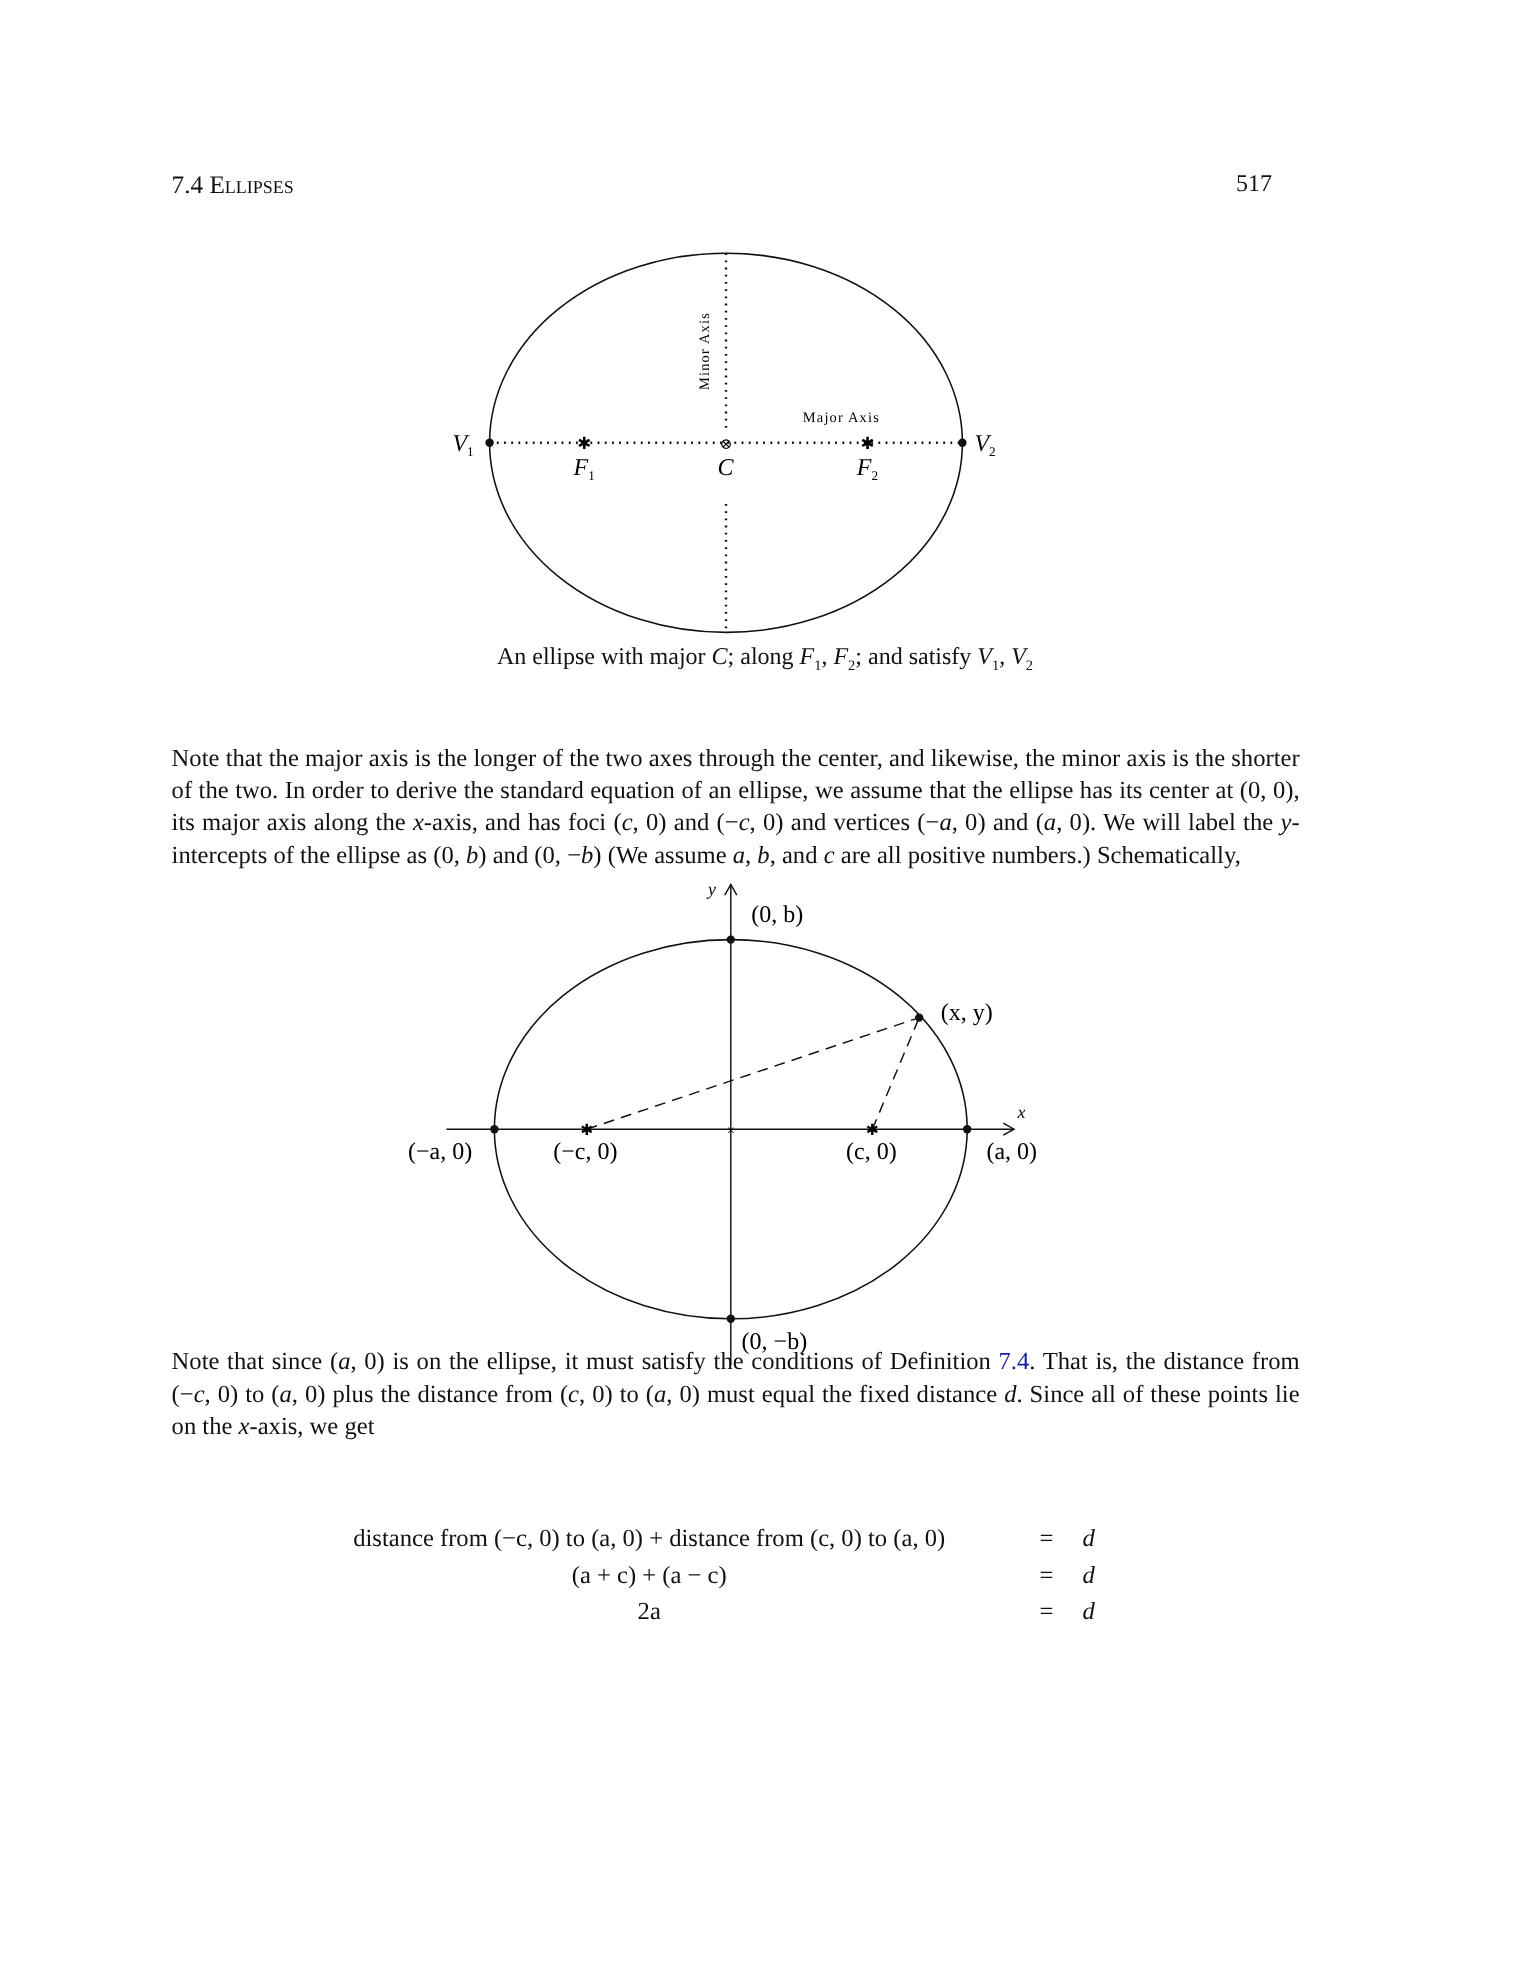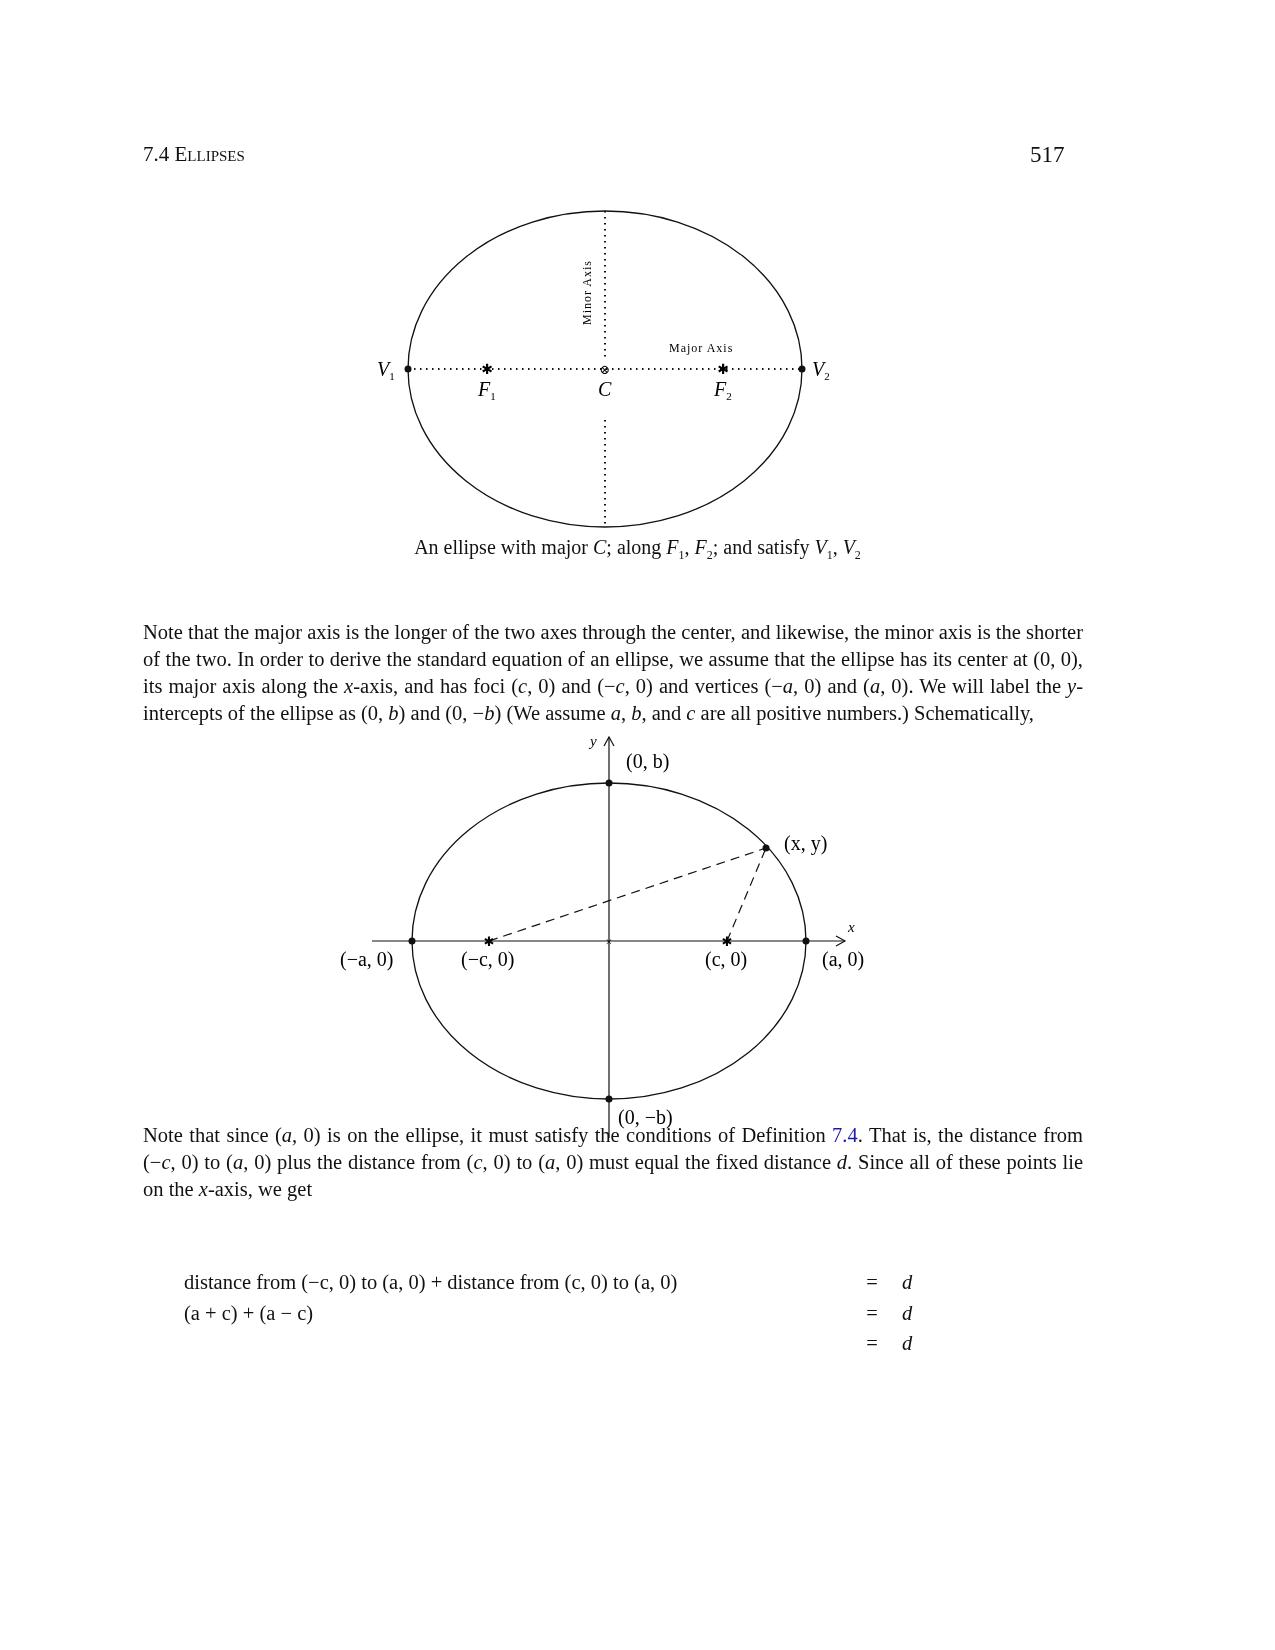--- a/index.html
+++ b/index.html
@@ -1,31 +1,31 @@
 <!DOCTYPE html>
 <html><head>
 <meta charset="utf-8">
 <style>
   html, body { margin: 0; padding: 0; background: #fff; }
   body { width: 1275px; height: 1650px; position: relative; overflow: hidden;
          font-family: "Liberation Serif", "DejaVu Serif", serif; color: #111; }
   .abs { position: absolute; }
   .header-left { left: 143px; top: 142px; font-size: 21px; }
   .header-left .sc { font-variant: small-caps; margin-top: 40px; }
-  .header-right { left: 1030px; top: 142px; font-size: 23px; }
+  .header-right { left: 1030px; top: 142px; font-size: 20px; }
   .caption { left: 0; width: 1275px; top: 536px; text-align: center; font-size: 20px; }
   .para { left: 143px; width: 940px; font-size: 20.5px; line-height: 27px; text-align: justify; }
   .p1 { top: 582px; margin-top: 37px; }
   .p2 { top: 1122px; }
   .link { color: #1a1aa8; }
   i { font-style: italic; }
   sub { font-size: 12px; }
   svg text { font-family: "Liberation Serif", "DejaVu Serif", serif; }
   .eq { font-size: 20.5px; }
-  .eq-lhs { position: absolute; text-align: left; left: 184px; width: 650px; }
+  .eq-lhs { position: absolute; text-align: center; left: 216px; width: 650px; }
   .eq-rel { position: absolute; left: 862px; width: 20px; text-align: center; }
   .eq-rhs { position: absolute; left: 902px; }
 </style>
 </head>
 <body>
 
 <div class="abs header-left">
   <span>7.4</span>
   <span class="sc">Ellipses</span>
 </div>
@@ -92,15 +92,16 @@
   <span class="eq-lhs">distance from (−c, 0) to (a, 0) + distance from (c, 0) to (a, 0)</span>
   <span class="eq-rel">=</span>
   <i class="eq-rhs">d</i>
 </div>
 <div class="abs eq" style="left:0;top:1302px;width:1121px;height:30px">
   <span class="eq-lhs">(a + c) + (a − c)</span>
   <span class="eq-rel">=</span>
   <i class="eq-rhs">d</i>
 </div>
 <div class="abs eq" style="left:0;top:1332px;width:1275px;height:30px">
+  <span class="eq-lhs">2a</span>
   <span class="eq-rel">=</span>
   <i class="eq-rhs">d</i>
 </div>
 
 </body></html>

